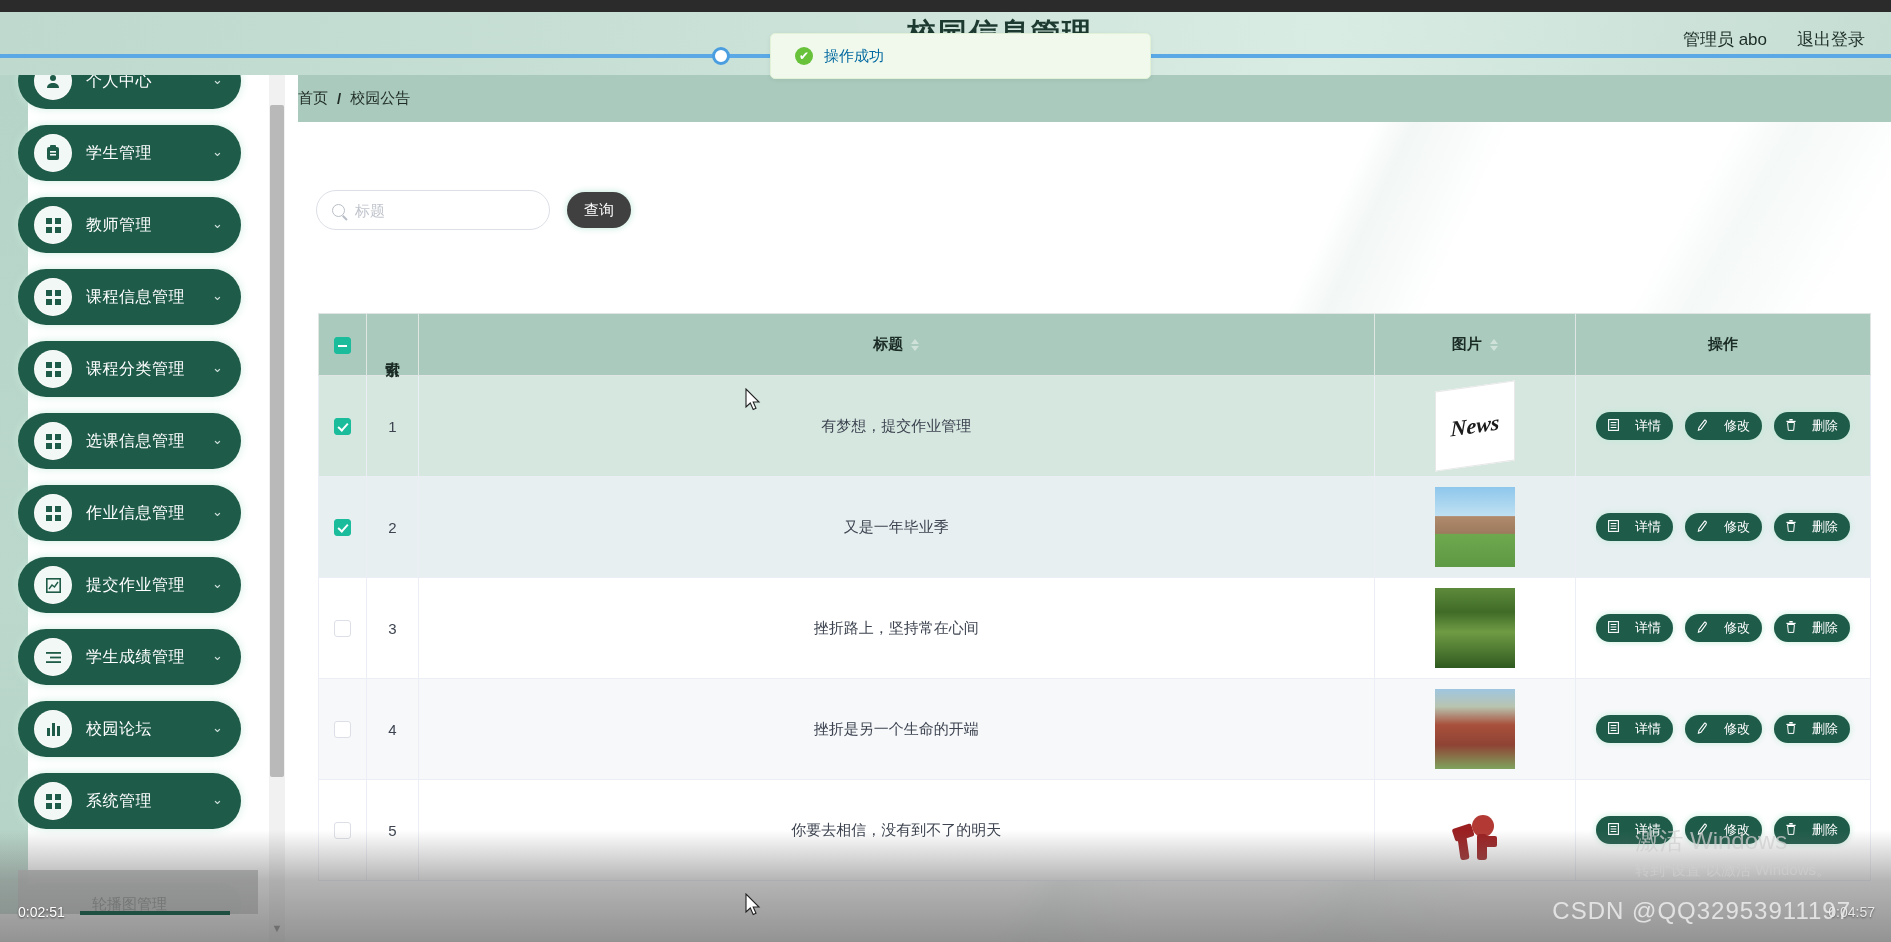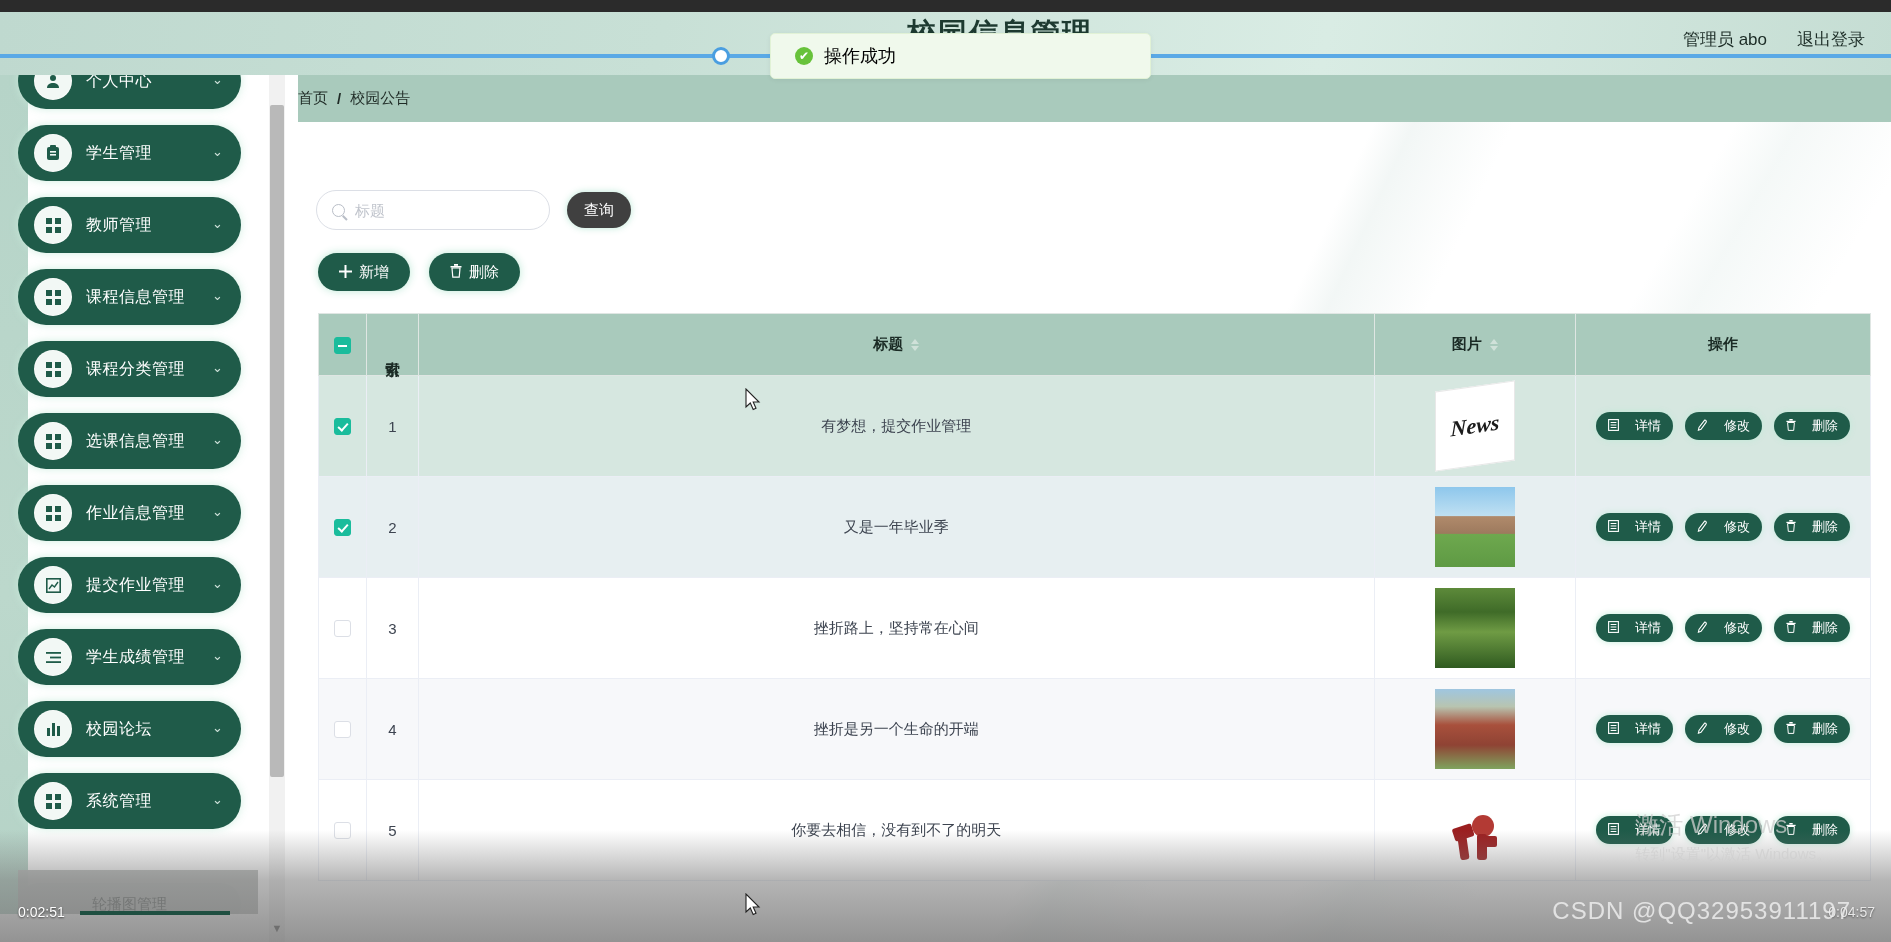--- a/index.html
+++ b/index.html
@@ -51,21 +51,21 @@
     padding-left: 24px;
     box-shadow: 0 1px 5px rgba(0,0,0,.06);
     z-index: 40;
   }
   .toast-icon {
     width: 18px; height: 18px; border-radius: 50%;
     background: #67c23a; color:#fff;
     display:flex; align-items:center; justify-content:center;
     font-size: 12px; line-height: 1;
   }
-  .toast-text { font-size: 18px; color: #000000; }
+  .toast-text { font-size: 15px; color: #0369a1; }
 
   
   .sidebar {
     position: absolute; left: 0; top: 63px;
     width: 283px; height: 839px;
     background: #ffffff;
     overflow: hidden;
   }
   .side-strip {
     position: absolute; left: 0; top: 0; width: 28px; height: 867px;
@@ -314,21 +314,21 @@
     width: 150px; height: 4px; background: #1f4f41; z-index: 35;
   }
   .time-right {
     position: absolute; right: 16px; bottom: 22px;
     color: #e8e8e8; font-size: 14px; z-index: 35;
     text-shadow: 0 1px 2px rgba(0,0,0,.5);
   }
 
   
   .win-activate {
-    position: absolute; right: 60px; bottom: 78px;
+    position: absolute; right: 60px; bottom: 62px;
     text-align: left; z-index: 36; pointer-events: none;
   }
   .win-activate .t1 { font-size: 24px; color: #cfcfcf; opacity: .75; }
   .win-activate .t2 { font-size: 15px; color: #cfcfcf; opacity: .72; margin-top: 4px; }
   .csdn {
     position: absolute; right: 40px; bottom: 17px;
     font-size: 24px; color: #ededed; opacity: .85; z-index: 37;
     letter-spacing: 1px; pointer-events: none;
     font-family: "Liberation Sans", sans-serif;
   }
@@ -524,41 +524,20 @@
     </div>
 
     <div class="search-row">
       <div class="search-box">
         <span class="mag"></span>
         <input type="text" placeholder="标题" style="">
       </div>
       <div class="btn-query">查询</div>
     </div>
 
-    <div class="action-row">
-      <div class="btn-action">
-        <span>
-          <svg width="13" height="13" viewBox="0 0 13 13">
-              <rect x="5.5" y="0" width="2" height="13" fill="#fff"></rect>
-              <rect x="0" y="5.5" width="13" height="2" fill="#fff"></rect>
-            </svg>
-        </span>
-        <span>新增</span>
-      </div>
-      <div class="btn-action">
-        <span>
-          <svg width="12" height="14" viewBox="0 0 12 14">
-              <rect x="0.5" y="2" width="11" height="1.5" fill="#fff"></rect>
-              <rect x="4" y="0" width="4" height="1.8" fill="#fff"></rect>
-              <path d="M2 4h8l-0.8 9.2H2.8z" fill="none" stroke="#fff" stroke-width="1.2"></path>
-            </svg>
-        </span>
-        <span>删除</span>
-      </div>
-    </div>
 
     <table class="table">
       <colgroup>
         <col class="col-check">
           <col class="col-index">
           <col class="col-title">
           <col class="col-img">
           <col class="col-op">
       </colgroup>
       <thead>

